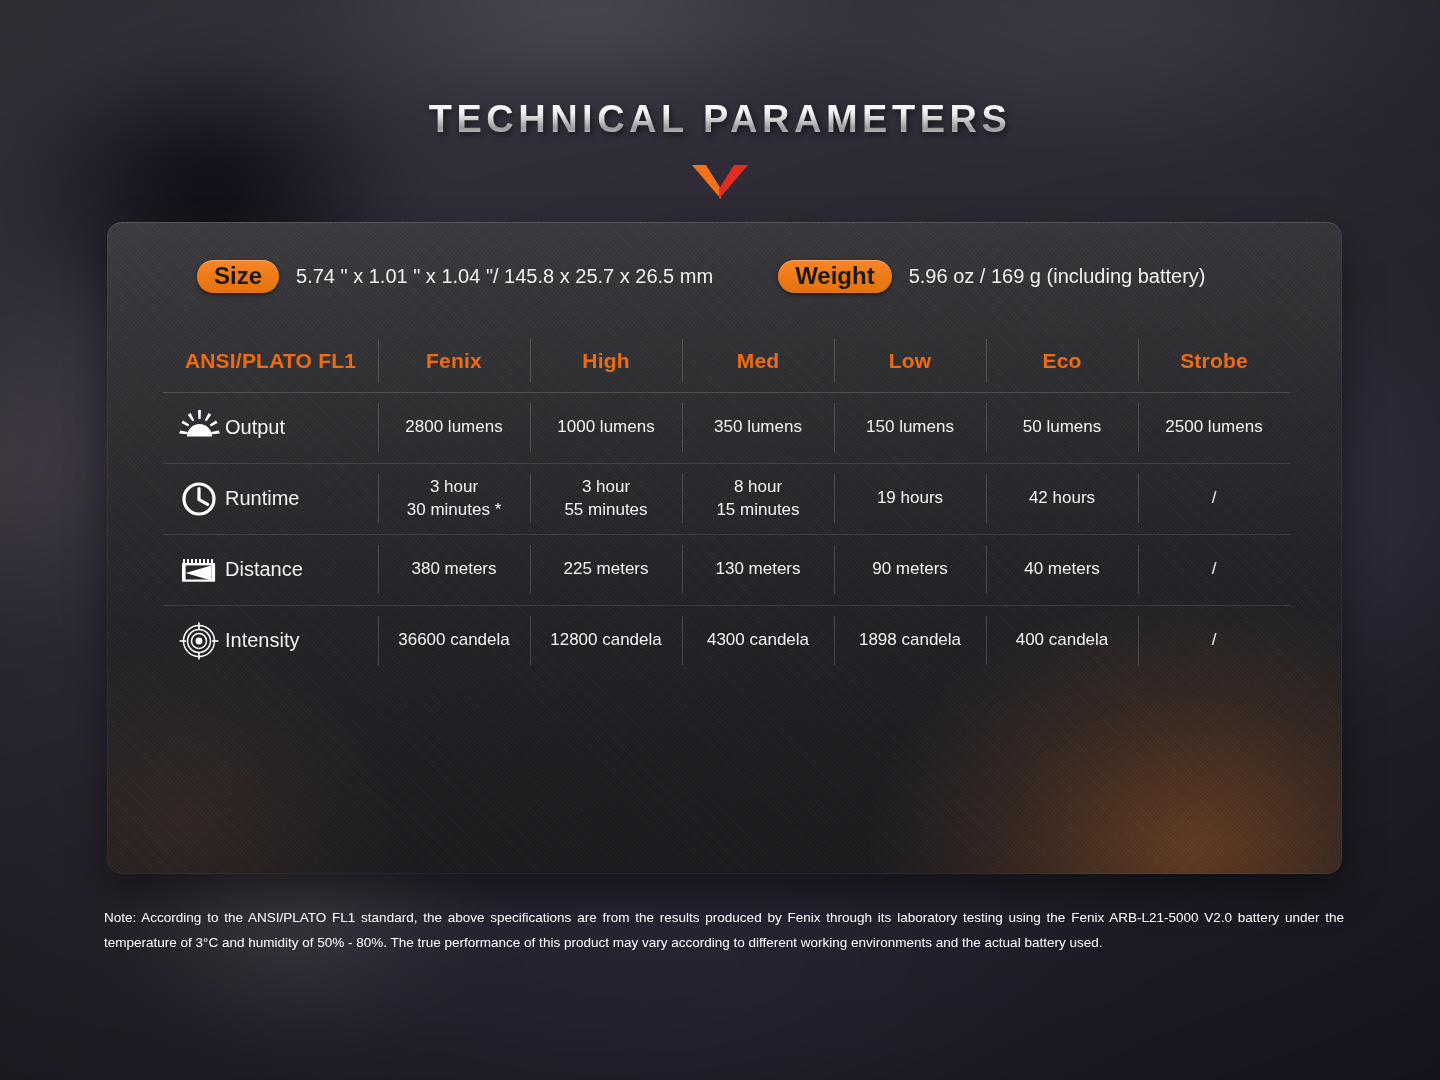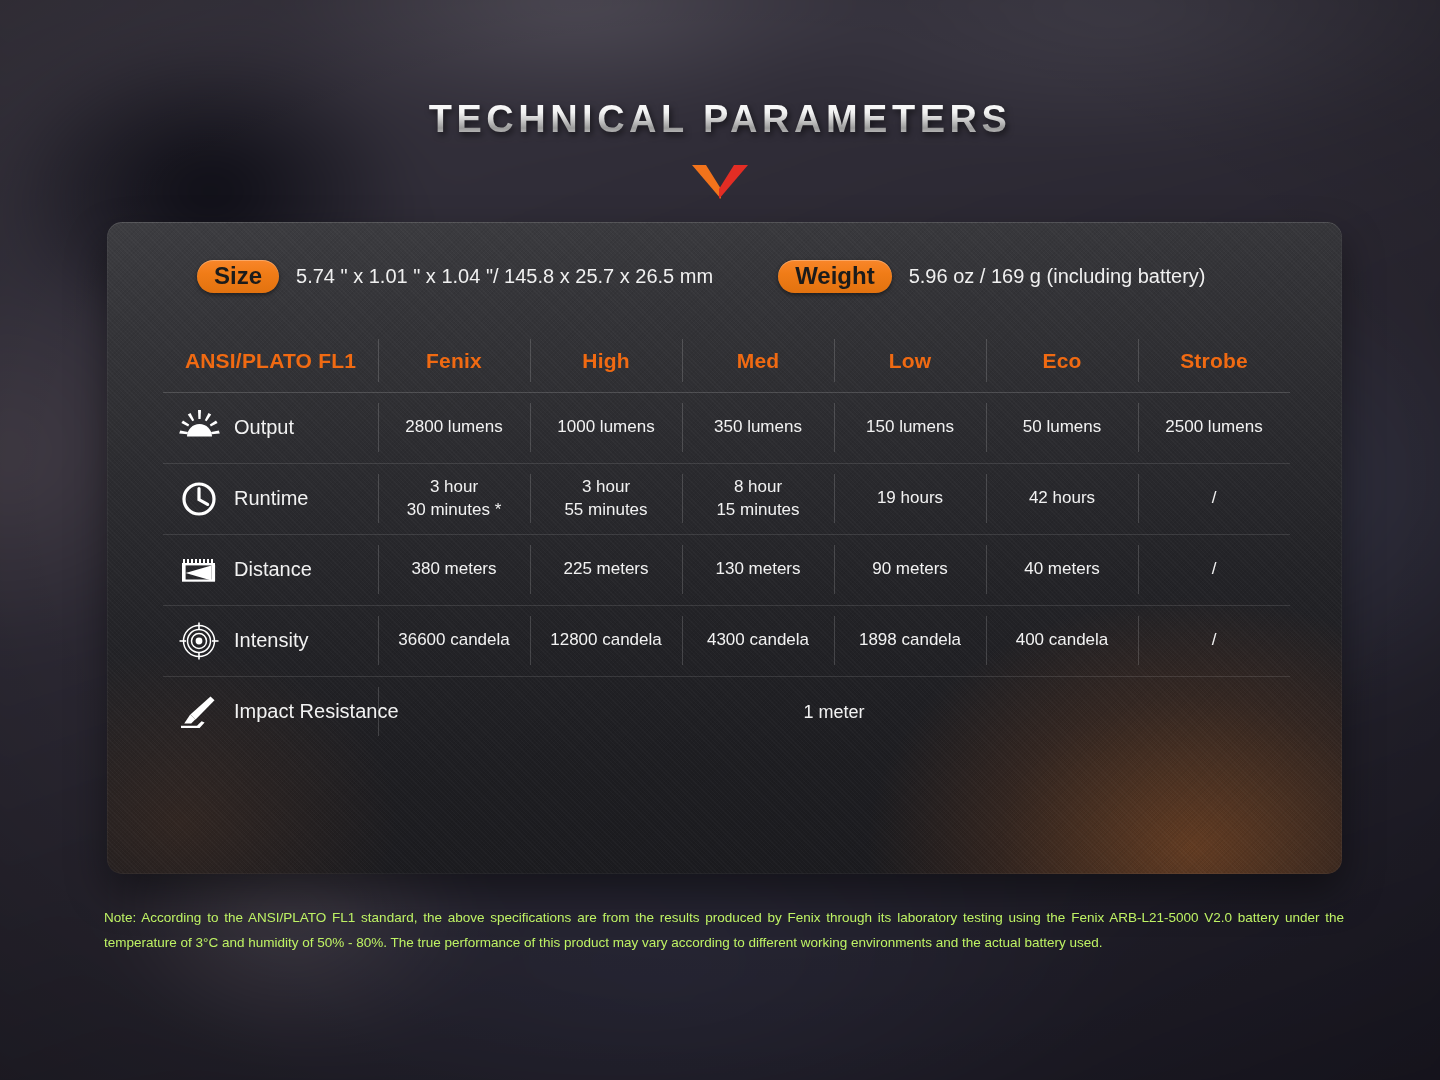--- a/index.html
+++ b/index.html
@@ -168,42 +168,42 @@
     left: 0;
     top: 15%;
     height: 70%;
     width: 1px;
     background: rgba(255,255,255,0.16);
   }
 
   .row-label {
     display: flex;
     align-items: center;
-    gap: 13px;
+    gap: 4px;
     padding-left: 14px;
     text-align: center;
   }
   .row-label .label-text {
     color: #f2f2f2;
     font-size: 20px;
     white-space: nowrap;
   }
   .ricon { width: 44px; height: 40px; flex: none; }
 
   .two-line { white-space: pre-line; }
 
   .merged-cell { color: #f2f2f2; font-size: 18px; }
 
   
   #note {
     position: absolute;
     left: 104px;
     top: 905px;
     width: 1240px;
-    color: #bef264;
+    color: #ffffff;
     font-size: 13.5px;
     line-height: 25px;
   }
   #note p { text-align: justify; }
   #note p.no-justify { text-align: left; }
 </style>
 </head>
 <body>
 
 <div id="stage">
@@ -356,35 +356,20 @@
               </div>
             </td>
             <td class="vsep">36600 candela</td>
             <td class="vsep">12800 candela</td>
             <td class="vsep">4300 candela</td>
             <td class="vsep">1898 candela</td>
             <td class="vsep">400 candela</td>
             <td class="vsep">/</td>
           </tr>
 
-          <tr>
-            <td>
-              <div class="row-label">
-                <svg class="ricon" viewBox="0 0 44 40">
-                  <g fill="#ffffff">
-                    <path d="M33.5 4.5 L37.5 8.2 L18.6 27.4 L13.4 22.6 Z"></path>
-                    <path d="M13.2 22.4 L18.4 27.2 L14.2 31.6 L7.2 31.6 Z"></path>
-                    <path d="M4 33.8 L20 33.8 L24.6 29.2 L27.6 30.6 L22.6 36 L4 36 Z"></path>
-                  </g>
-                </svg>
-                <span class="label-text">Impact Resistance</span>
-              </div>
-            </td>
-            <td class="vsep merged-cell" colspan="6">1 meter</td>
-          </tr>
 
 
         </tbody>
       </table>
     </div>
   </div>
 
   <div id="note">
     <p>Note: According to the ANSI/PLATO FL1 standard, the above specifications are from the results produced by Fenix through its laboratory testing using the Fenix ARB-L21-5000 V2.0 battery under the temperature of 3°C and humidity of 50% - 80%. The true performance of this product may vary according to different working environments and the actual battery used.</p>
   </div>

